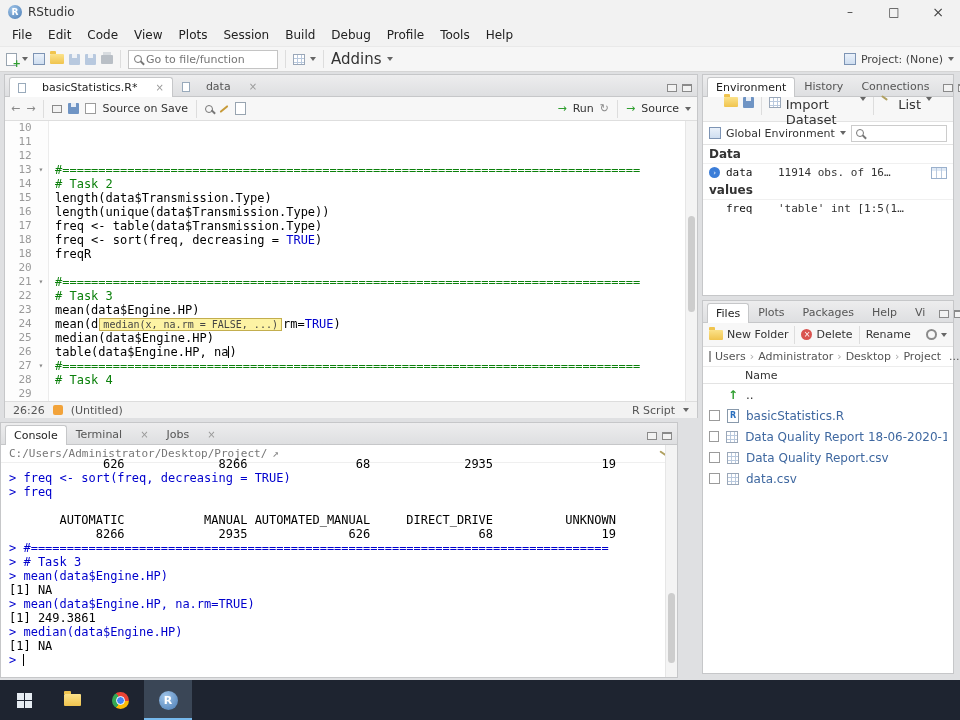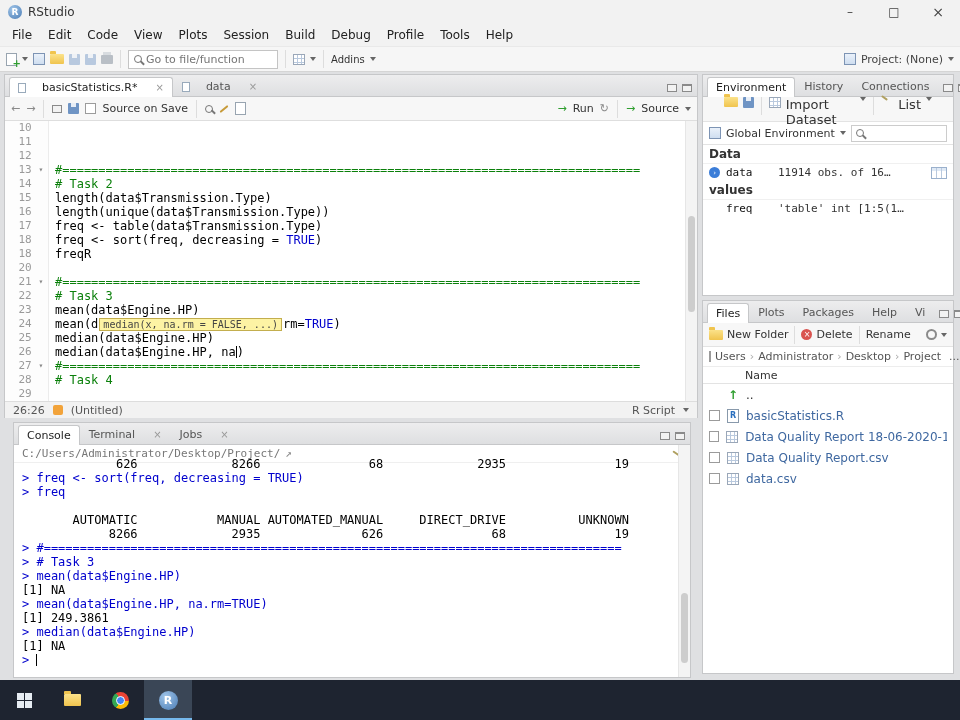--- a/index.html
+++ b/index.html
@@ -38,21 +38,21 @@
     repeating-linear-gradient(to right,transparent 0 3px,#b9c9de 3px 4px),
     repeating-linear-gradient(to bottom,transparent 0 3px,#b9c9de 3px 4px),#fff}
   .i-wand{width:10px;height:2px;background:#c79b3a;transform:rotate(-40deg);border-radius:1px}
   .i-broom{width:10px;height:2px;background:#b0a060;transform:rotate(35deg);border-radius:1px}
   .i-arrow{color:#8a8a8a;font-size:11px}
   .i-arrow.green{color:#2f9e2f}
   .i-ring{width:11px;height:11px;border:2px solid #8a8a8a;border-radius:50%}
   .i-del{width:11px;height:11px;border-radius:50%;background:#d9534f;color:#fff;font-size:8px;display:flex;align-items:center;justify-content:center}
   .goto{display:flex;align-items:center;gap:4px;border:1px solid #c4c4c4;background:#fff;height:19px;width:150px;padding:0 5px}
   .goto input{border:0;outline:0;width:120px;font-size:11px;color:#555;background:transparent;font-family:"DejaVu Sans",sans-serif}
-  .tb-label{font-size:10px;color:#333}
+  .tb-label{font-size:15px;color:#333}
   .proj{display:flex;align-items:center;gap:5px;font-size:11px;color:#444}
 
   
   .workspace{position:absolute;top:72px;left:0;right:0;bottom:40px;background:#dfe0e2}
   .pane{position:absolute;background:#fff;border:1px solid #c6c7c9}
   .pane-tabs{height:22px;background:linear-gradient(#ededee,#dedfe1);border-bottom:1px solid #c6c7c9;display:flex;align-items:flex-end;padding-left:4px;font-size:11px;color:#555}
   .ptab{display:flex;align-items:center;gap:16px;padding:3px 8px 3px;border:1px solid transparent;border-bottom:none;white-space:nowrap}
   .ptab.active{background:#fff;border-color:#c6c7c9;border-radius:3px 3px 0 0;color:#222;position:relative;top:1px}
   .tab-close{color:#999;font-size:10px;margin-left:2px}
   .tab-file-icon{width:8px;height:10px;background:#fff;border:1px solid #9ab;display:inline-block}
@@ -76,21 +76,21 @@
   .seg-c{color:#0b800b}
   .seg-k{color:#0000cd}
   .seg-tip{background:#fdf3a4;border:1px solid #c3ae4e;color:#444;font-size:10px;padding:0 3px;margin:0 1px}
   .tcaret{display:inline-block;width:1px;height:12px;background:#000;vertical-align:-2px}
   .vscroll{position:absolute;right:0;width:12px;background:#f4f4f4;border-left:1px solid #e6e6e6}
   .vthumb{position:absolute;left:2px;right:2px;background:#cdcdcd;border-radius:4px}
   .ed-status{height:17px;background:#f2f2f2;border-top:1px solid #ddd;display:flex;align-items:center;gap:8px;font-size:11px;color:#555;padding:0 8px}
   .untitled-icon{width:10px;height:10px;border-radius:2px;background:#f2a33a}
 
   
-  #console-pane{left:13px;top:350px;width:678px;height:256px}
+  #console-pane{left:0;top:350px;width:678px;height:256px}
   .console-path{height:18px;display:flex;align-items:center;gap:5px;padding:0 8px;font-size:11px;color:#777;border-bottom:1px solid #efefef;font-family:"DejaVu Sans Mono",monospace}
   .console-out{font-family:"DejaVu Sans Mono",monospace;font-size:12px;padding-left:8px;margin-top:-6px;overflow:hidden;height:216px}
   .cline{height:14px;line-height:14px;white-space:pre}
   .cline.in{color:#0000cd}
   .cline.out{color:#000}
 
   
   #env-pane{left:702px;top:2px;width:252px;height:222px}
   .env-toolbar{height:25px;border-bottom:1px solid #e3e3e3;display:flex;align-items:flex-start;gap:5px;padding:0 21px;font-size:13px;color:#333;background:#f7f7f7}
   .env-toolbar2{height:23px;border-bottom:1px solid #e3e3e3;display:flex;align-items:center;gap:5px;padding:0 6px;font-size:11px;color:#333}
@@ -344,21 +344,21 @@
           <div class="code-line"><span class="seg-t">length(unique(data$Transmission.Type))</span></div>
           <div class="code-line"><span class="seg-t">freq &lt;- table(data$Transmission.Type)</span></div>
           <div class="code-line"><span class="seg-t">freq &lt;- sort(freq, decreasing = </span><span class="seg-k">TRUE</span><span class="seg-t">)</span></div>
           <div class="code-line"><span class="seg-t">freqR</span></div>
           <div class="code-line"></div>
           <div class="code-line"><span class="seg-c">#================================================================================</span></div>
           <div class="code-line"><span class="seg-c"># Task 3</span></div>
           <div class="code-line"><span class="seg-t">mean(data$Engine.HP)</span></div>
           <div class="code-line"><span class="seg-t">mean(d</span><span class="seg-tip">median(x, na.rm = FALSE, ...)</span><span class="seg-t">rm=</span><span class="seg-k">TRUE</span><span class="seg-t">)</span></div>
           <div class="code-line"><span class="seg-t">median(data$Engine.HP)</span></div>
-          <div class="code-line"><span class="seg-t">median(data$Engine.HP, na</span><span class="tcaret"></span><span class="seg-t">)</span></div>
+          <div class="code-line"><span class="seg-t">table(data$Engine.HP, na</span><span class="tcaret"></span><span class="seg-t">)</span></div>
           <div class="code-line"><span class="seg-c">#================================================================================</span></div>
           <div class="code-line"><span class="seg-c"># Task 4</span></div>
           <div class="code-line"></div>
         </div>
       <div class="vscroll" style="top:0;bottom:0">
         <div class="vthumb" style="top:34%;height:96px"></div>
       </div>
     </div>
     <div class="ed-status">
       <span>26:26</span>

